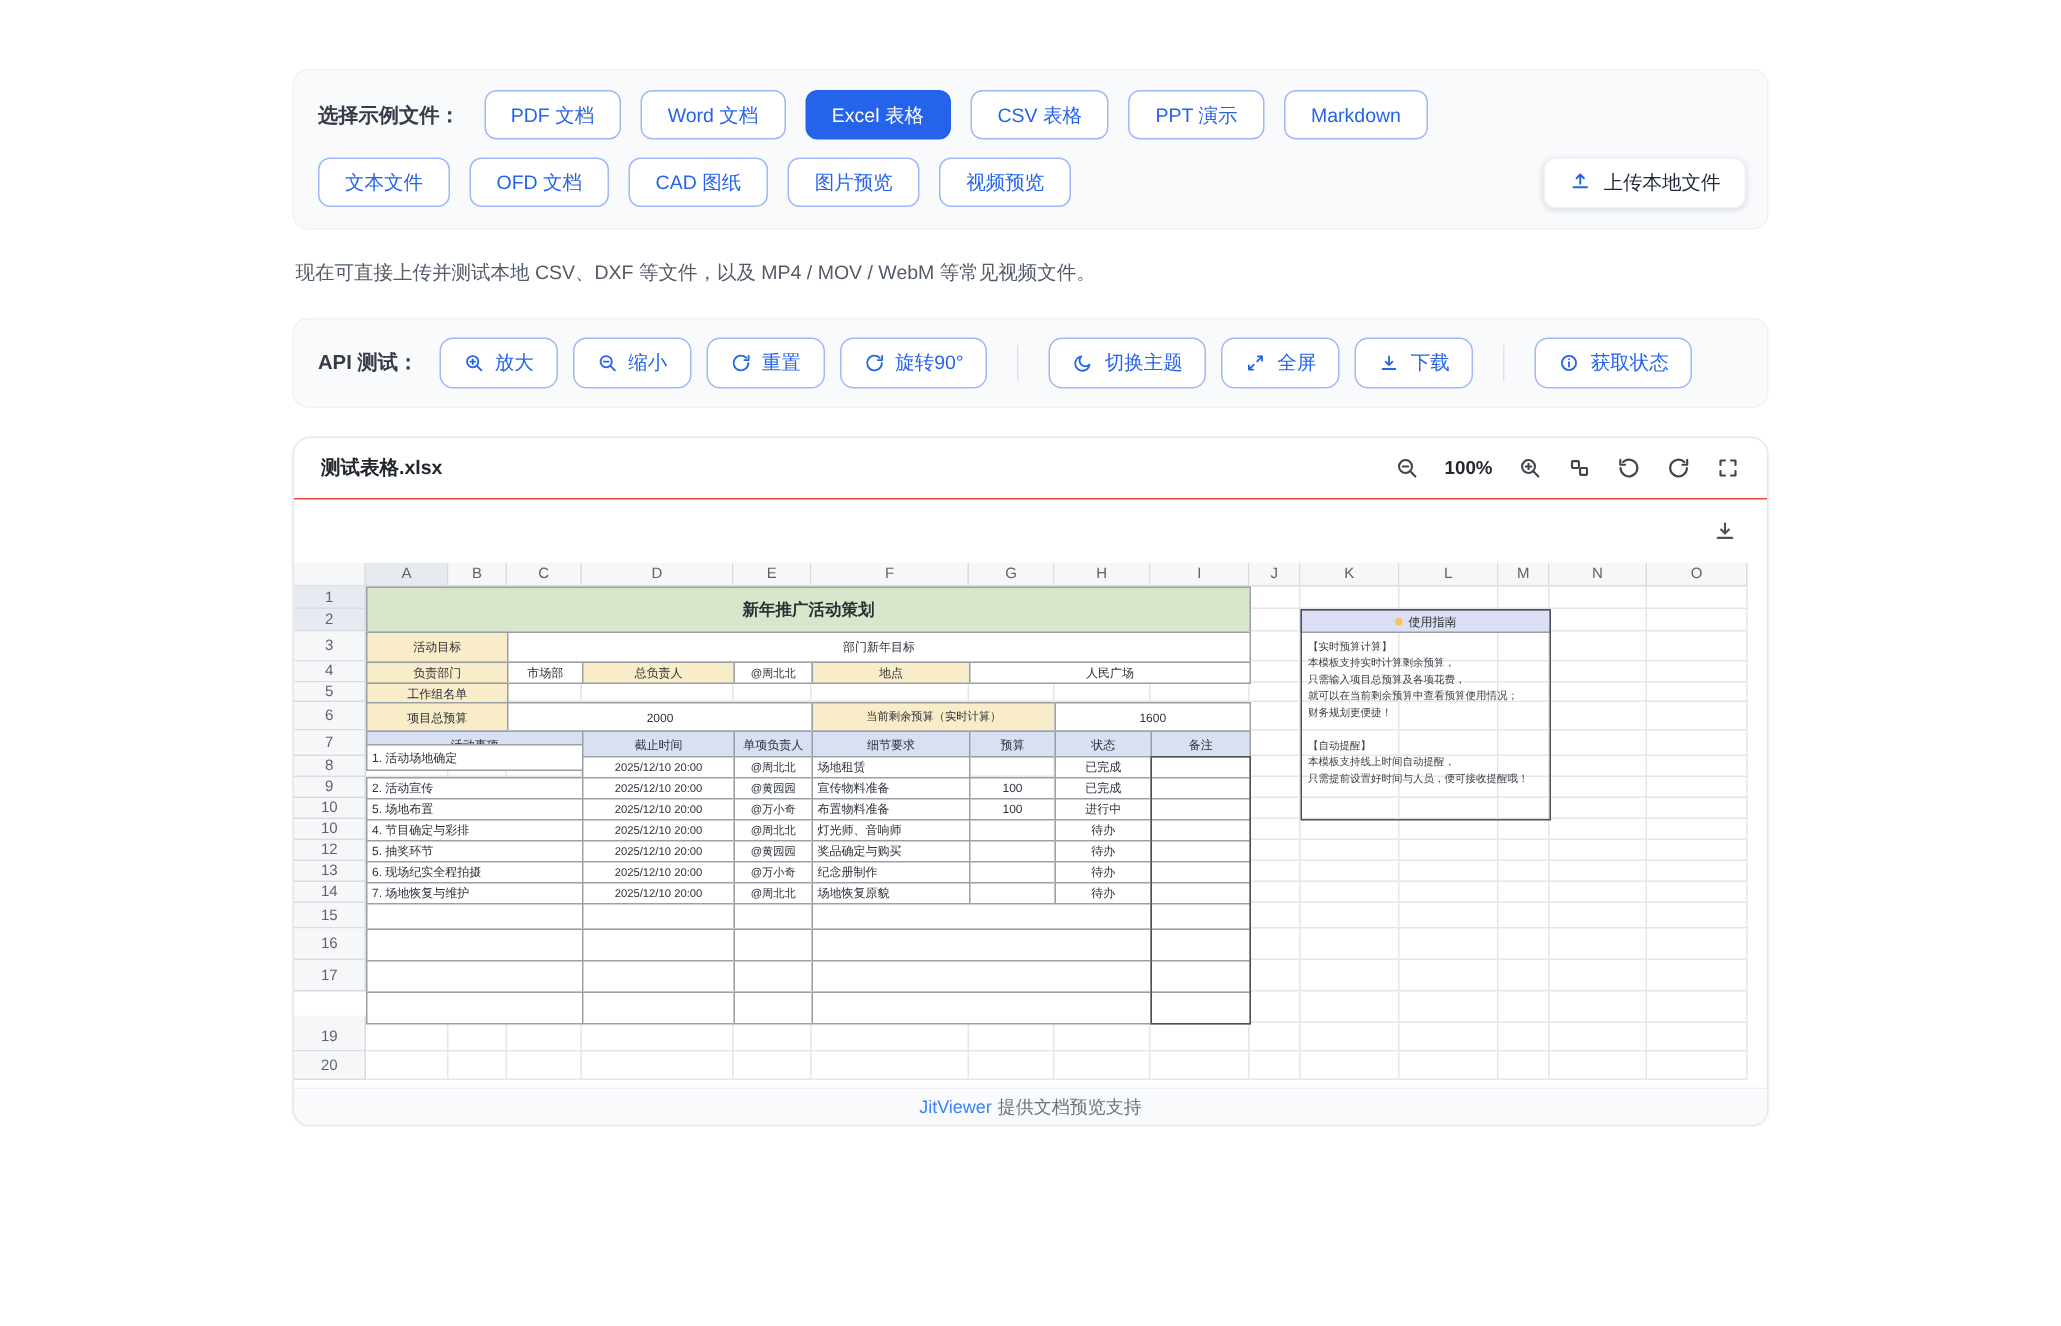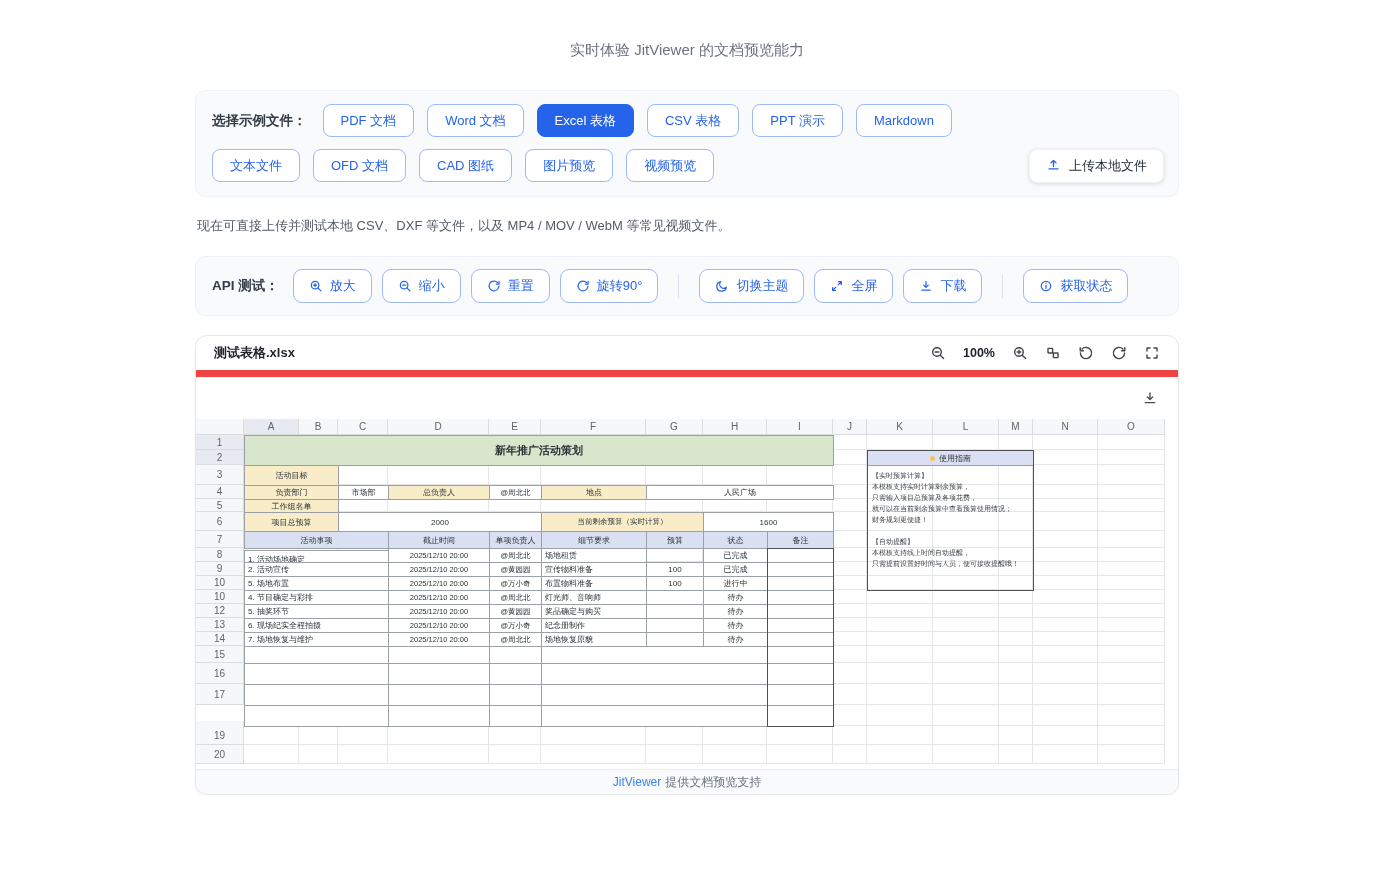--- a/index.html
+++ b/index.html
@@ -18,21 +18,21 @@
   .note{font-size:13px;color:#525c68;margin:20px 0 0 2px;}
   .panel2{margin-top:21px;padding:12px 16px;display:flex;align-items:center;}
   .api-label{font-size:13.5px;font-weight:600;color:#333c47;margin-right:14px;}
   .api-group{display:flex;align-items:center;gap:10px;}
   .btn-api{height:34px;padding:0 15px;border:1px solid #9db9f8;border-radius:9px;background:#fff;color:#2563eb;font-size:13px;display:flex;align-items:center;gap:7px;cursor:pointer;font-family:inherit;}
   .vdiv{width:1px;height:24px;background:#dde3ee;margin:0 10px;}
   .icon{display:inline-flex;align-items:center;justify-content:center;line-height:0;}
   .icon svg path,.icon svg circle,.icon svg rect,.icon svg polyline{fill:none;stroke:currentColor;stroke-width:1.4;stroke-linecap:round;stroke-linejoin:round;}
   .icon svg .fill{fill:currentColor;stroke:none;}
   .viewer{margin-top:19px;border:1px solid #e5e7eb;border-radius:12px;overflow:hidden;box-shadow:0 1px 2px rgba(15,23,42,.05);background:#fff;}
-  .vtoolbar{height:41px;display:flex;align-items:center;justify-content:space-between;padding:0 18px;border-bottom:7px solid #ef4444;}
+  .vtoolbar{height:41px;display:flex;align-items:center;justify-content:space-between;padding:0 18px;border-bottom:1px solid #ef4444;}
   .vfile{font-size:13px;font-weight:700;color:#21262d;}
   .vtools{display:flex;align-items:center;gap:17px;color:#3f454d;}
   .vtools .icon{cursor:pointer;}
   .vzoom{font-size:12.5px;font-weight:700;color:#21262d;}
   .vsubbar{height:42px;display:flex;align-items:center;justify-content:flex-end;padding:0 20px;color:#4b5157;}
   .vsubbar .icon{cursor:pointer;}
   .sheet{position:relative;height:350px;background:#fff;overflow:hidden;}
   .gcell{position:absolute;border-right:1px solid #e4e6ea;border-bottom:1px solid #e4e6ea;}
   .chead,.rhead,.corner{position:absolute;background:#f6f7f9;color:#5f6368;font-size:10px;display:flex;align-items:center;justify-content:center;border-right:1px solid #d9dce1;border-bottom:1px solid #d9dce1;}
   .chead.hl,.rhead.hl{background:#e7ebf1;}
@@ -45,21 +45,20 @@
   .tabbar{height:30px;background:#f7f8fa;border-top:1px solid #e3e5e9;display:flex;align-items:center;}
   .sheet-tab{margin-left:22px;height:30px;padding:0 15px;background:#fff;border-left:1px solid #cfd3d9;border-right:1px solid #cfd3d9;display:flex;align-items:center;font-size:12px;font-weight:700;color:#374151;cursor:pointer;}
   .tab-handle{width:3px;height:18px;background:#b3b8bf;margin-left:2px;}
   .vfooter{height:25px;background:#f8fafc;border-top:1px solid #e9ecf0;display:flex;align-items:center;justify-content:center;font-size:12px;color:#6b7280;gap:4px;}
   .brand{color:#3b82f6;cursor:pointer;}
 </style>
 </head>
 <body>
 
 <div class="wrap">
-  <div class="page-subtitle">实时体验 JitViewer 的文档预览能力</div>
 
   <div class="panel panel1">
     <div class="file-row">
       <span class="sel-label">选择示例文件：</span>
     <button class="fbtn">PDF 文档</button>
         <button class="fbtn">Word 文档</button>
         <button class="fbtn active">Excel 表格</button>
         <button class="fbtn">CSV 表格</button>
         <button class="fbtn">PPT 演示</button>
         <button class="fbtn">Markdown</button>
@@ -540,39 +539,40 @@
         <div class="gcell" style="left: 507px; top: 326px; width: 64px; height: 19px;"></div>
         <div class="gcell" style="left: 571px; top: 326px; width: 66px; height: 19px;"></div>
         <div class="gcell" style="left: 637px; top: 326px; width: 34px; height: 19px;"></div>
         <div class="gcell" style="left: 671px; top: 326px; width: 66px; height: 19px;"></div>
         <div class="gcell" style="left: 737px; top: 326px; width: 66px; height: 19px;"></div>
         <div class="gcell" style="left: 803px; top: 326px; width: 34px; height: 19px;"></div>
         <div class="gcell" style="left: 837px; top: 326px; width: 65px; height: 19px;"></div>
         <div class="gcell" style="left: 902px; top: 326px; width: 67px; height: 19px;"></div>
         <div class="scell bold" style="left: 48px; top: 16px; width: 590px; height: 31px; background: rgb(216, 231, 203); font-size: 11px;">新年推广活动策划</div>
         <div class="scell" style="left: 48px; top: 46px; width: 95px; height: 21px; background: rgb(249, 236, 201);">活动目标</div>
+        <div class="scell" style="left: 142px; top: 46px; width: 496px; height: 21px;">部门新年目标</div>
         <div class="scell" style="left: 48px; top: 66px; width: 95px; height: 15px; background: rgb(249, 236, 201);">负责部门</div>
         <div class="scell" style="left: 142px; top: 66px; width: 51px; height: 15px;">市场部</div>
         <div class="scell" style="left: 192px; top: 66px; width: 102px; height: 15px; background: rgb(249, 236, 201);">总负责人</div>
         <div class="scell" style="left: 293px; top: 66px; width: 53px; height: 15px; font-size: 7.5px;">@周北北</div>
         <div class="scell" style="left: 345px; top: 66px; width: 106px; height: 15px; background: rgb(249, 236, 201);">地点</div>
         <div class="scell" style="left: 450px; top: 66px; width: 188px; height: 15px;">人民广场</div>
         <div class="scell" style="left: 48px; top: 80px; width: 95px; height: 14px; background: rgb(249, 236, 201);">工作组名单</div>
         <div class="scell" style="left: 48px; top: 93px; width: 95px; height: 20px; background: rgb(249, 236, 201);">项目总预算</div>
         <div class="scell" style="left: 142px; top: 93px; width: 204px; height: 20px;">2000</div>
         <div class="scell" style="left: 345px; top: 93px; width: 163px; height: 20px; background: rgb(249, 236, 201); font-size: 7.5px;">当前剩余预算（实时计算）</div>
         <div class="scell" style="left: 507px; top: 93px; width: 131px; height: 20px;">1600</div>
         <div class="scell" style="left: 48px; top: 112px; width: 145px; height: 18px; background: rgb(217, 224, 242);">活动事项</div>
         <div class="scell" style="left: 192px; top: 112px; width: 102px; height: 18px; background: rgb(217, 224, 242);">截止时间</div>
         <div class="scell" style="left: 293px; top: 112px; width: 53px; height: 18px; background: rgb(217, 224, 242);">单项负责人</div>
         <div class="scell" style="left: 345px; top: 112px; width: 106px; height: 18px; background: rgb(217, 224, 242);">细节要求</div>
         <div class="scell" style="left: 450px; top: 112px; width: 58px; height: 18px; background: rgb(217, 224, 242);">预算</div>
         <div class="scell" style="left: 507px; top: 112px; width: 65px; height: 18px; background: rgb(217, 224, 242);">状态</div>
         <div class="scell" style="left: 571px; top: 112px; width: 67px; height: 18px; background: rgb(217, 224, 242);">备注</div>
-        <div class="scell al-l" style="left: 48px; top: 131px; width: 145px; height: 18px;">1. 活动场地确定</div>
+        <div class="scell al-l" style="left: 48px; top: 121px; width: 145px; height: 18px;">1. 活动场地确定</div>
         <div class="scell" style="left: 192px; top: 129px; width: 102px; height: 15px; font-size: 7.5px;">2025/12/10 20:00</div>
         <div class="scell" style="left: 293px; top: 129px; width: 53px; height: 15px; font-size: 7.5px;">@周北北</div>
         <div class="scell al-l" style="left: 345px; top: 129px; width: 106px; height: 15px;">场地租赁</div>
         <div class="scell" style="left: 450px; top: 129px; width: 58px; height: 15px; margin-top: 40px;">200</div>
         <div class="scell" style="left: 507px; top: 129px; width: 65px; height: 15px;">已完成</div>
         <div class="scell" style="left: 571px; top: 129px; width: 67px; height: 15px;"></div>
         <div class="scell al-l" style="left: 48px; top: 143px; width: 145px; height: 15px;">2. 活动宣传</div>
         <div class="scell" style="left: 192px; top: 143px; width: 102px; height: 15px; font-size: 7.5px;">2025/12/10 20:00</div>
         <div class="scell" style="left: 293px; top: 143px; width: 53px; height: 15px; font-size: 7.5px;">@黄园园</div>
         <div class="scell al-l" style="left: 345px; top: 143px; width: 106px; height: 15px;">宣传物料准备</div>

